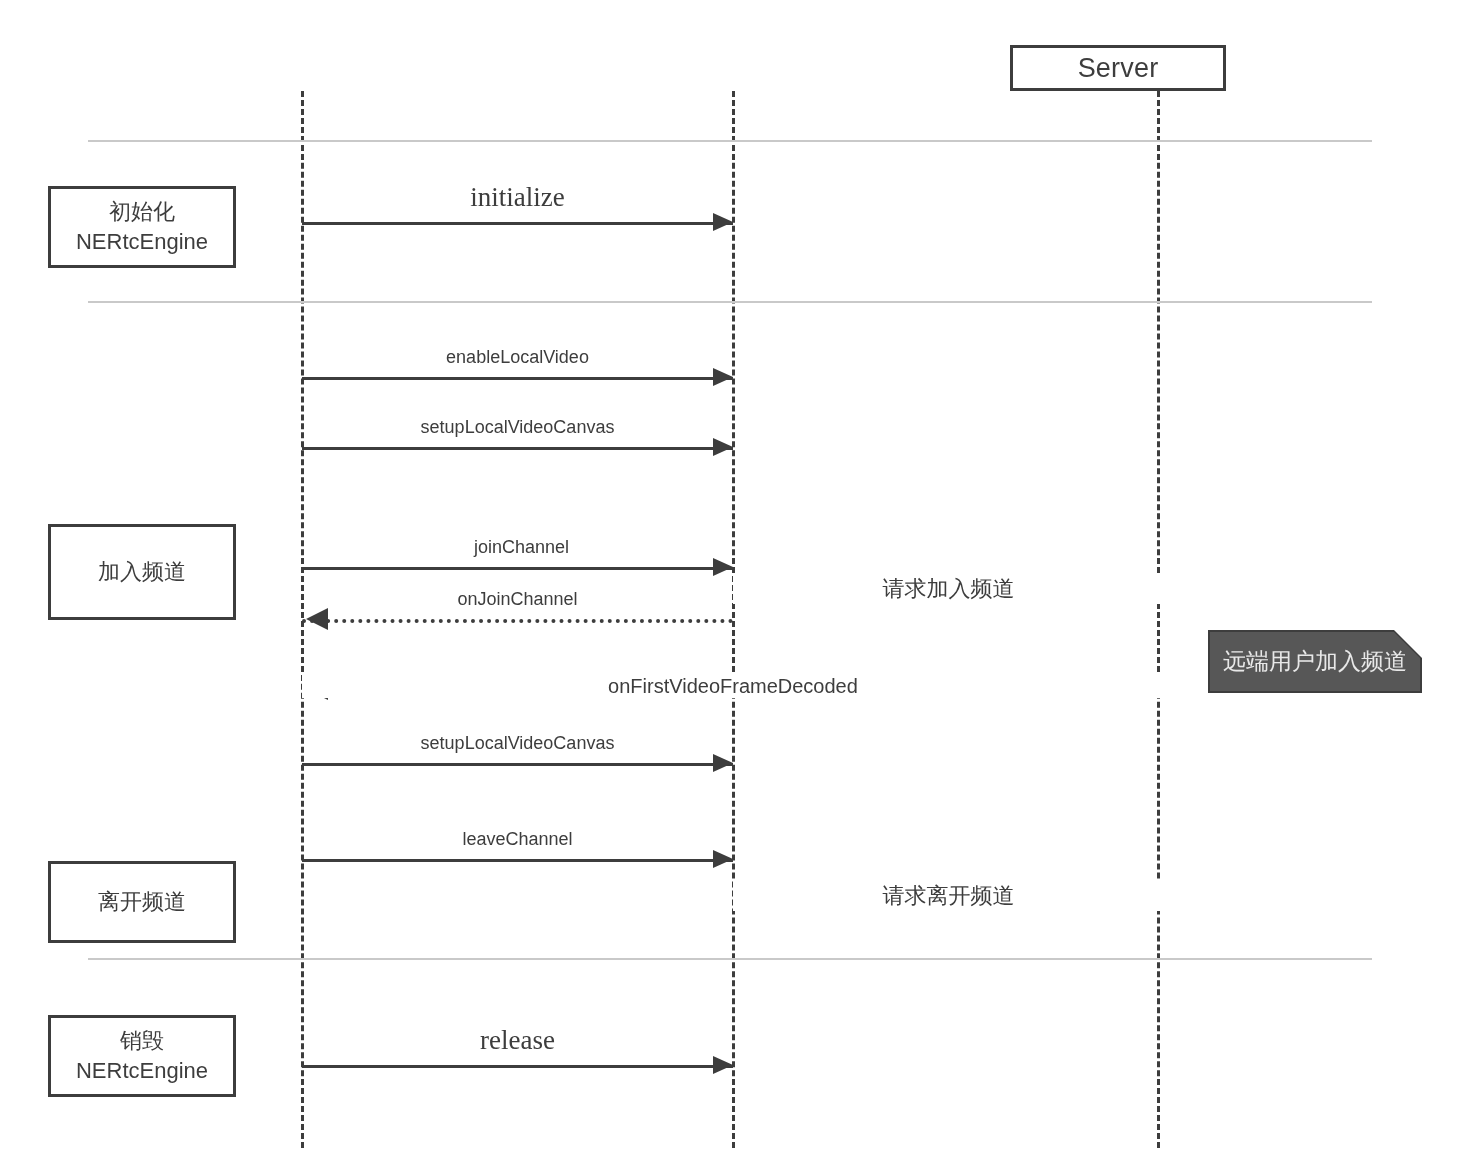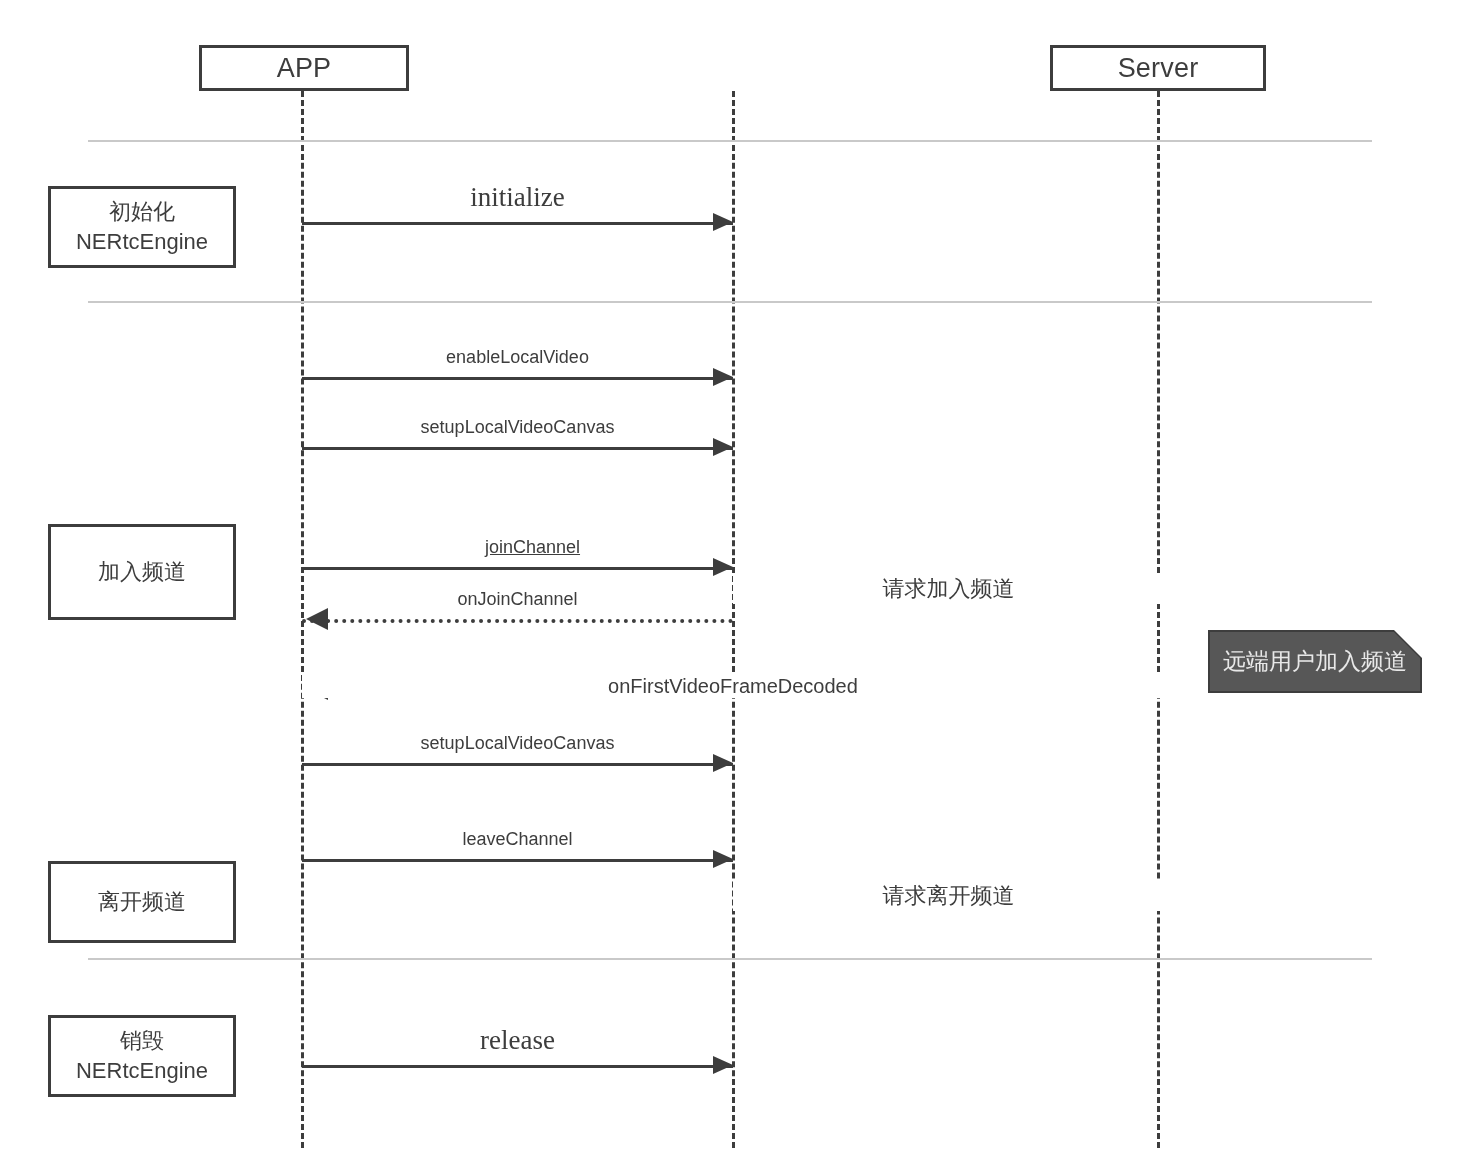--- a/index.html
+++ b/index.html
@@ -159,24 +159,21 @@
 <body>
 
 <div id="canvas">
 
 <div class="lifeline" style="left: 301px; top: 91px; height: 1057px;"></div>
     <div class="lifeline" style="left: 732px; top: 91px; height: 1057px;"></div>
     <div class="lifeline" style="left: 1157px; top: 91px; height: 1057px;"></div>
     <div class="separator" style="left: 88px; top: 140px; width: 1284px;"></div>
     <div class="separator" style="left: 88px; top: 301px; width: 1284px;"></div>
     <div class="separator" style="left: 88px; top: 958px; width: 1284px;"></div>
-    <div class="actor-box" style="left: 199px; top: 45px; width: 210px; height: 46px;">
-      <span>APP</span>
-    </div>
-    <div class="actor-box" style="left: 1050px; top: 45px; width: 216px; height: 46px;">
+    <div class="actor-box" style="left: 1010px; top: 45px; width: 216px; height: 46px;">
       <span>Server</span>
     </div>
     <div class="phase-box" style="left: 48px; top: 186px; width: 188px; height: 82px;">
       <span>初始化</span>
       <span>NERtcEngine</span>
     </div>
     <div class="phase-box" style="left: 48px; top: 524px; width: 188px; height: 96px;">
       <span>加入频道</span>
     </div>
     <div class="phase-box" style="left: 48px; top: 824px; width: 188px; height: 82px; margin-top: 37px;">
@@ -197,21 +194,21 @@
       <div class="label-above" style="left: 0px; width: 431px;">enableLocalVideo</div>
     </div>
     <div class="msg solid right" style="left: 302px; top: 447px; width: 431px;">
       <div class="shaft" style="width: 431px;"></div>
       <div class="head" style="left: 411px;"></div>
       <div class="label-above" style="left: 0px; width: 431px;">setupLocalVideoCanvas</div>
     </div>
     <div class="msg solid right" style="left: 302px; top: 567px; width: 431px;">
       <div class="shaft" style="width: 431px;"></div>
       <div class="head" style="left: 411px;"></div>
-      <div class="label-above" style="left: 15px; width: 431px; text-decoration: underline;">joinChannel</div>
+      <div class="label-above" style="left: 4px; width: 431px;">joinChannel</div>
     </div>
     <div class="msg solid right" style="left: 733px; top: 589px; width: 425px;">
       <div class="shaft" style="width: 425px;"></div>
       <div class="head" style="left: 405px;"></div>
       <div class="label-inline" style="left: 0px; width: 425px;">请求加入频道</div>
     </div>
     <div class="msg dotted left" style="left: 302px; top: 619px; width: 431px;">
       <div class="shaft" style="width: 431px;"></div>
       <div class="head" style="left: 4px;"></div>
       <div class="label-above" style="left: 0px; width: 431px;">onJoinChannel</div>

